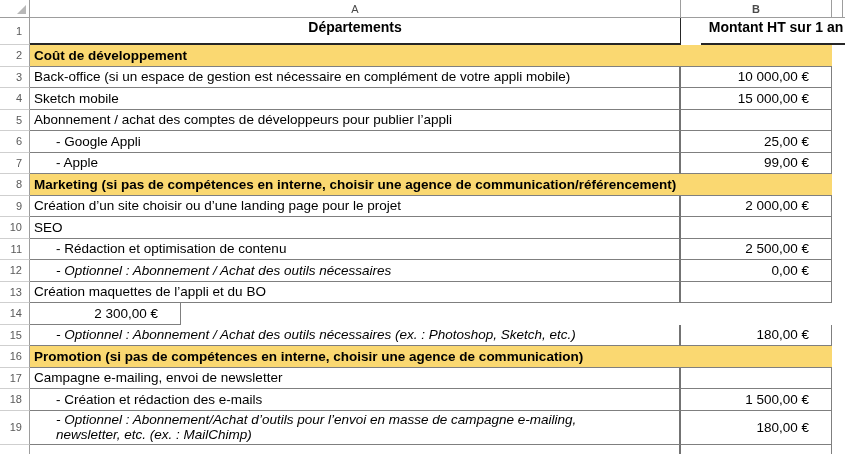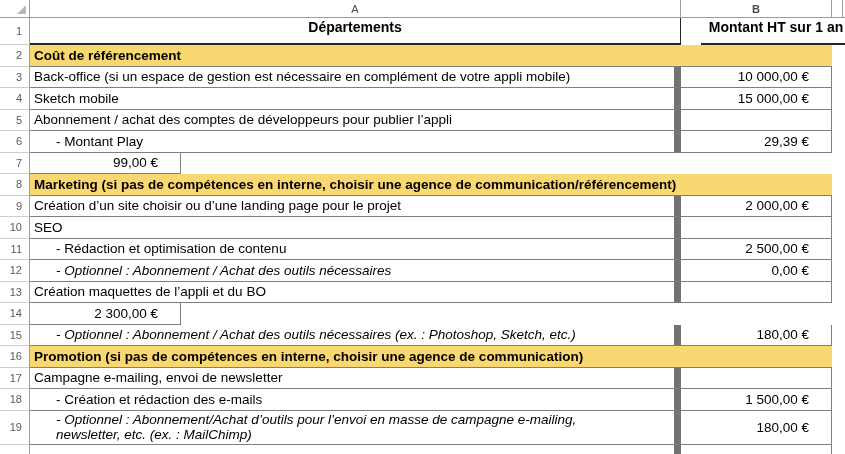--- a/index.html
+++ b/index.html
@@ -27,21 +27,21 @@
   .row{display:flex;width:845px;height:21.5px;}
   .rn{
     width:30px;display:flex;align-items:center;justify-content:flex-end;
     padding-right:7px;color:#595959;font-size:11px;
     border-right:1px solid #9d9d9d;border-bottom:1px solid #cfcfcf;
     background:#fff;flex-shrink:0;
   }
   .ca{
     width:651px;display:flex;align-items:flex-end;
     padding:0 4px 3px 4px;overflow:hidden;white-space:nowrap;
-    border-right:7px solid #737373;border-bottom:1px solid #7f7f7f;flex-shrink:0;
+    border-right:2px solid #737373;border-bottom:1px solid #7f7f7f;flex-shrink:0;
   }
   .cb{
     width:151px;display:flex;align-items:flex-end;justify-content:flex-end;
     padding:0 22px 3px 4px;overflow:hidden;white-space:nowrap;
     border-right:1px solid #7f7f7f;border-bottom:1px solid #7f7f7f;flex-shrink:0;
   }
   .fill{flex:1;}
   
   .header-row{height:27px;}
   .header-row .ca,.header-row .cb{
@@ -89,21 +89,21 @@
       </div>
       <div class="cb">
         <span class="b-text">Montant HT sur 1 an</span>
       </div>
       <div class="fill"></div>
     </div>
 
   <div class="row section">
     <div class="rn">2</div>
     <div class="ca">
-      <span class="a-text">Coût de référencement</span>
+      <span class="a-text">Coût de développement</span>
     </div>
     <div class="cb">
       <span class="b-text"></span>
     </div>
     <div class="fill"></div>
   </div>
       <div class="row item">
     <div class="rn">3</div>
     <div class="ca">
       <span class="a-text">Back-office (si un espace de gestion est nécessaire en complément de votre appli mobile)</span>
@@ -129,29 +129,32 @@
       <span class="a-text">Abonnement / achat des comptes de développeurs pour publier l’appli</span>
     </div>
     <div class="cb">
       <span class="b-text"></span>
     </div>
     <div class="fill"></div>
   </div>
       <div class="row sub">
     <div class="rn">6</div>
     <div class="ca">
-      <span class="a-text">- Montant Play</span>
-    </div>
-    <div class="cb">
-      <span class="b-text">29,39 €</span>
+      <span class="a-text">- Google Appli</span>
+    </div>
+    <div class="cb">
+      <span class="b-text">25,00 €</span>
     </div>
     <div class="fill"></div>
   </div>
       <div class="row sub">
     <div class="rn">7</div>
+    <div class="ca">
+      <span class="a-text">- Apple</span>
+    </div>
     <div class="cb">
       <span class="b-text">99,00 €</span>
     </div>
     <div class="fill"></div>
   </div>
       <div class="row section">
     <div class="rn">8</div>
     <div class="ca">
       <span class="a-text">Marketing (si pas de compétences en interne, choisir une agence de communication/référencement)</span>
     </div>

